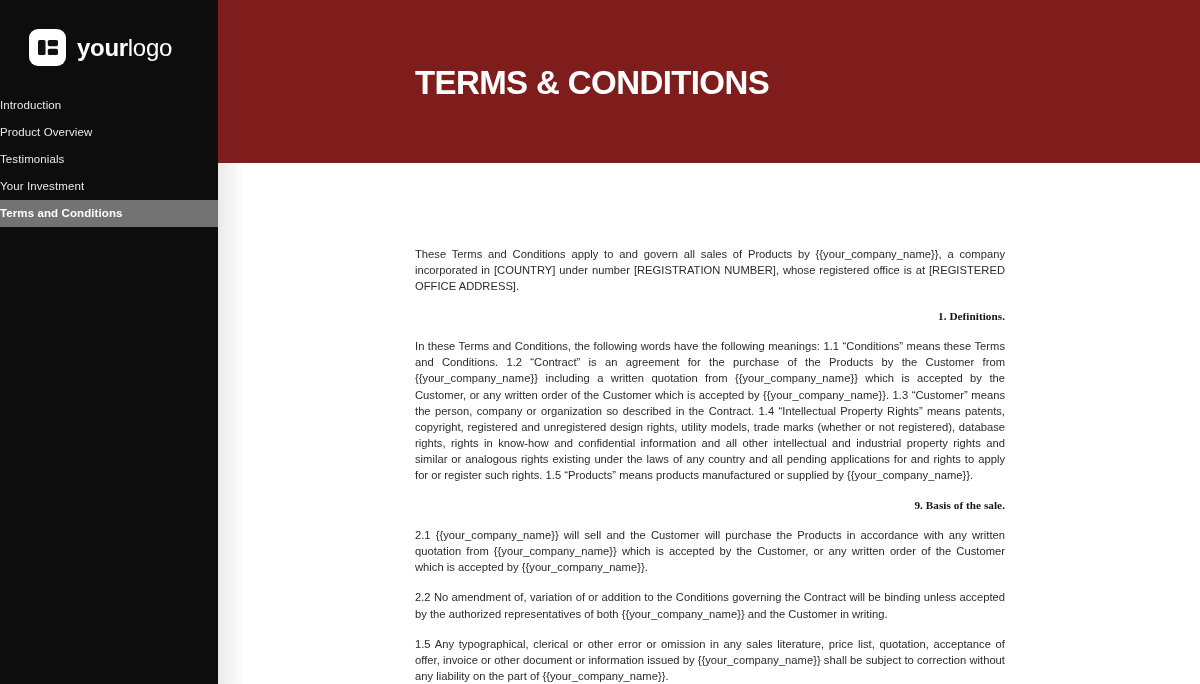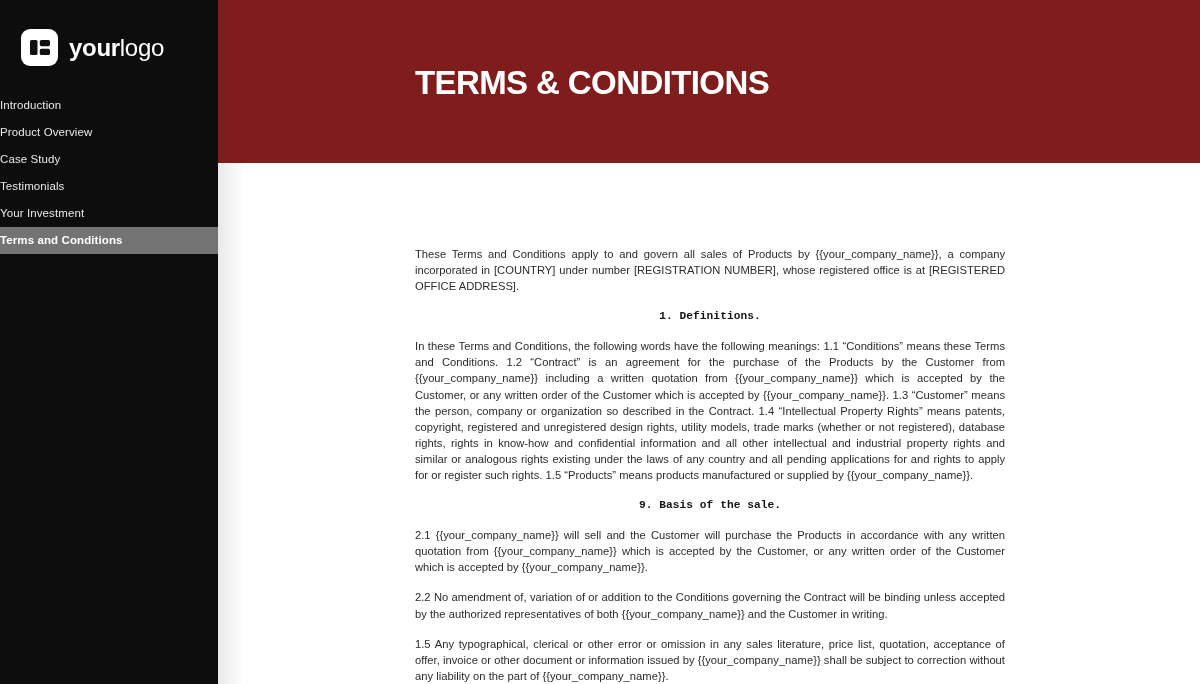--- a/index.html
+++ b/index.html
@@ -28,21 +28,21 @@
     height: 684px;
     background: #0d0d0d;
     overflow: hidden;
     z-index: 3;
   }
 
   .brand {
     display: flex;
     align-items: center;
     gap: 11px;
-    padding: 25px 0 0 21px;
+    padding: 25px 0 0 29px;
     height: 70px;
   }
 
   .brand-mark {
     width: 37px;
     height: 37px;
     border-radius: 9px;
     background: #ffffff;
     display: flex;
     align-items: center;
@@ -165,22 +165,22 @@
 
   .para.last { margin-bottom: 0; }
 
   .heading {
     font-size: 11.2px;
     line-height: 16px;
     font-weight: 700;
     color: #151515;
     margin-bottom: 14px;
     letter-spacing: 0.05px;
-    text-align: center;
-    font-family: Liberation Mono, monospace;
+    text-align: right;
+    font-family: Liberation Serif, serif;
   }
 </style>
 </head>
 <body>
 
 <div id="app">
 
   <aside id="sidebar">
 
     <div class="brand">
@@ -195,23 +195,20 @@
     </div>
 
     <nav class="nav">
       <div class="nav-item">
         <span>Introduction</span>
       </div>
       <div class="nav-item">
         <span>Product Overview</span>
       </div>
       <div class="nav-item">
-        <span>Case Study</span>
-      </div>
-      <div class="nav-item">
         <span>Testimonials</span>
       </div>
       <div class="nav-item">
         <span>Your Investment</span>
       </div>
       <div class="nav-item active">
         <span>Terms and Conditions</span>
       </div>
     </nav>
 

